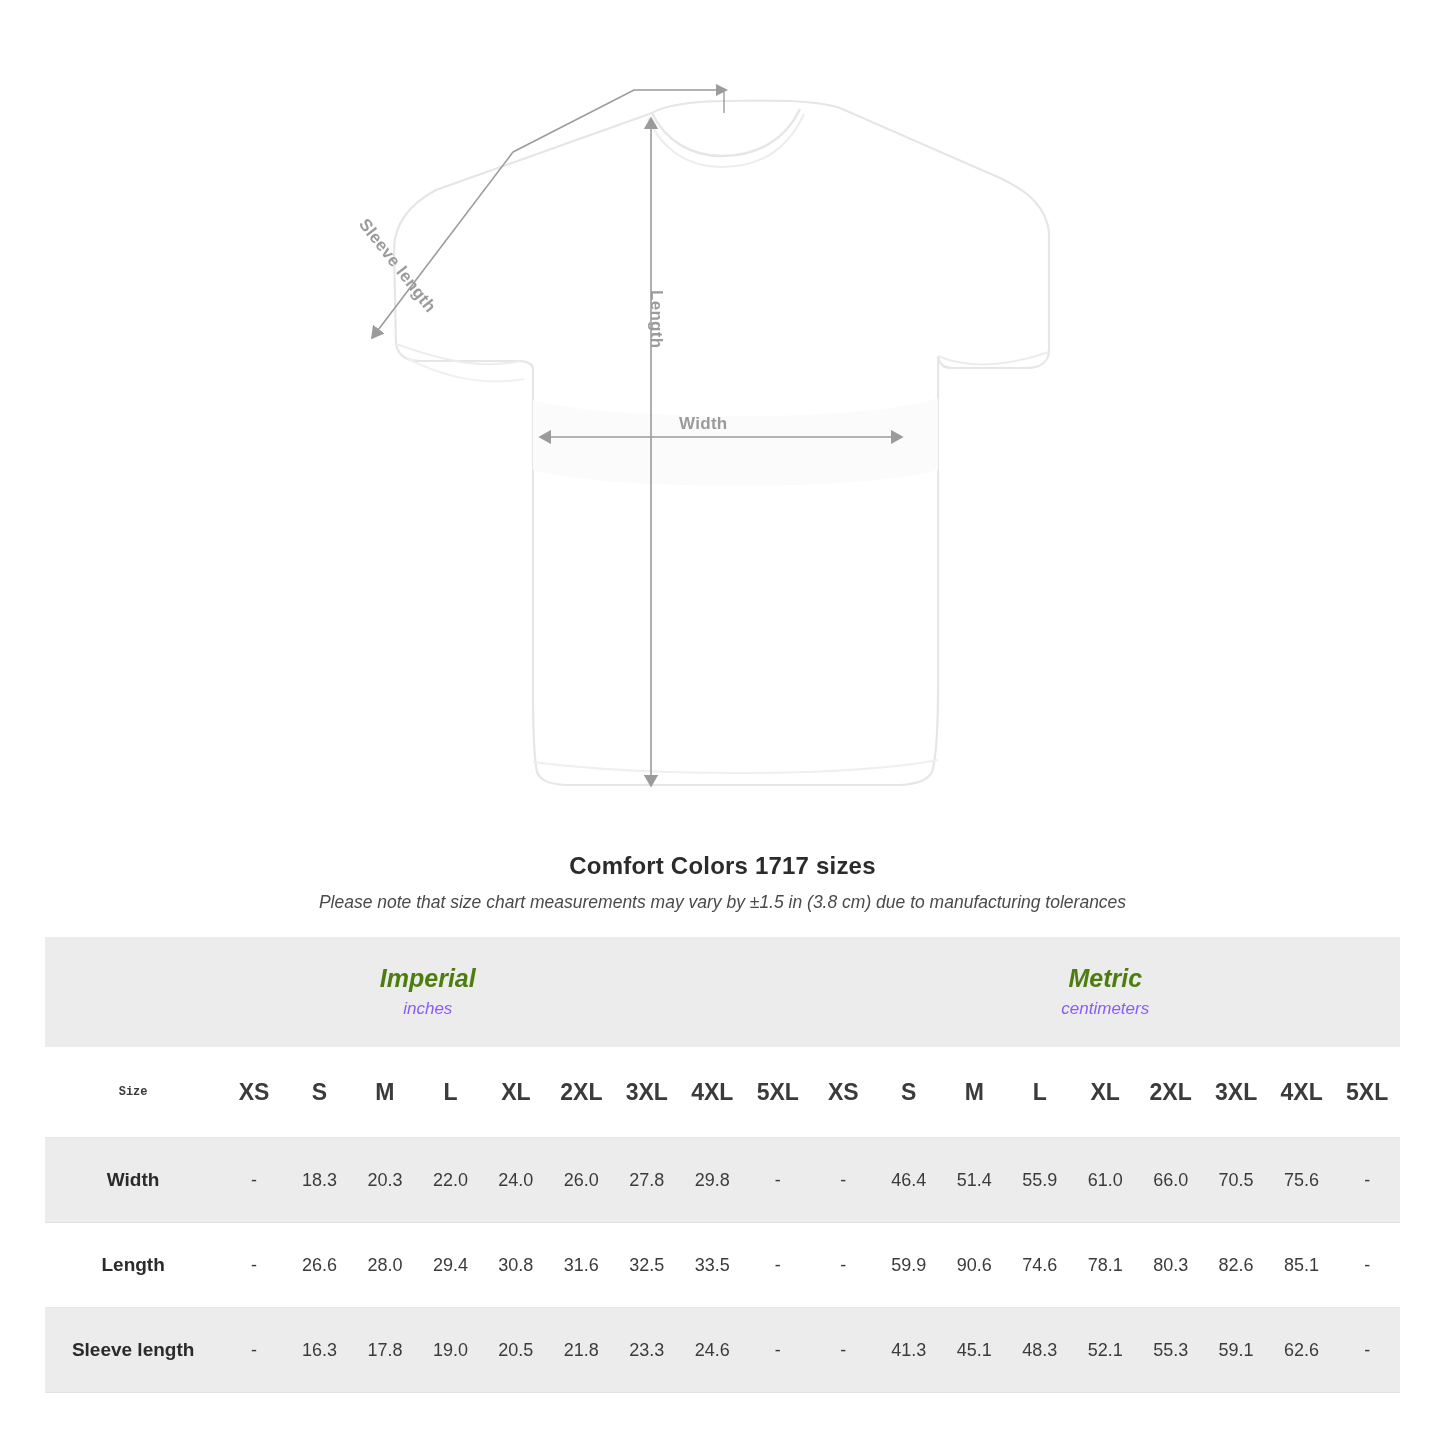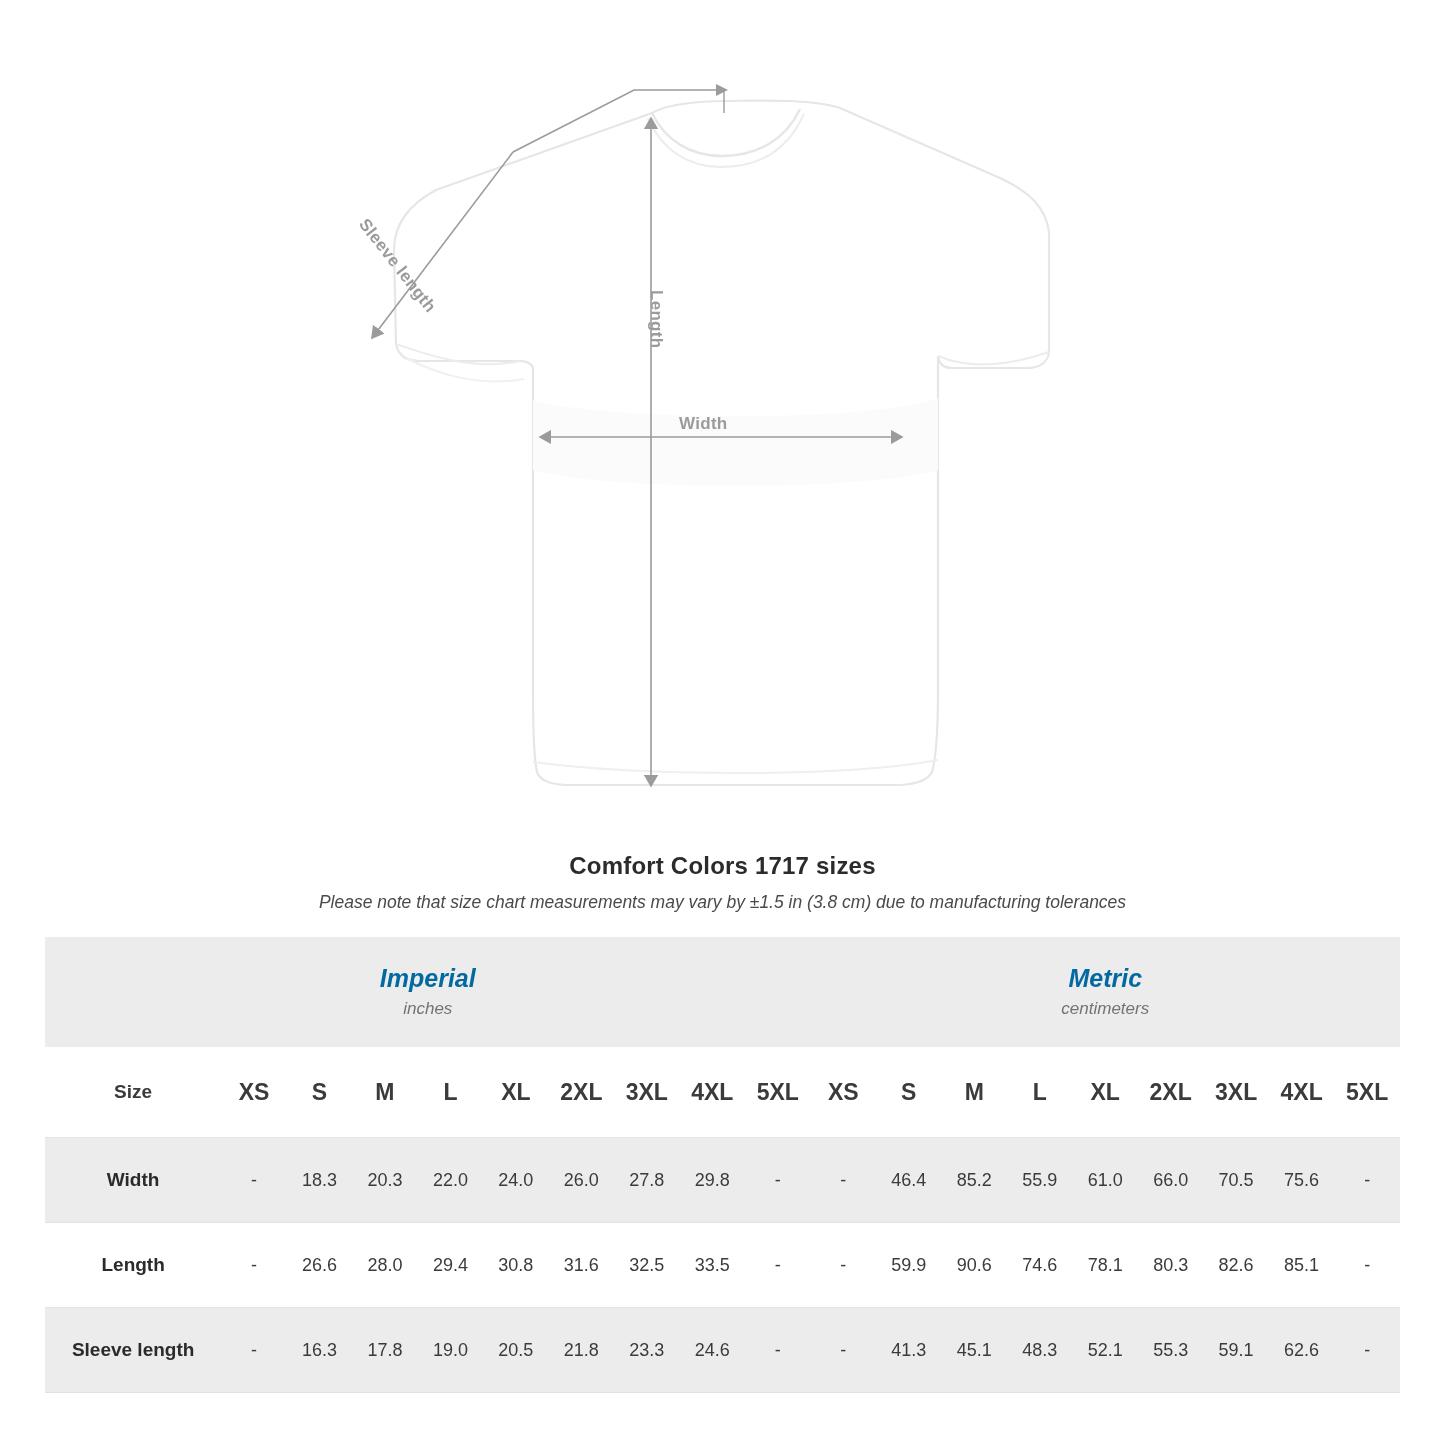--- a/index.html
+++ b/index.html
@@ -86,38 +86,38 @@
   }
   .unitbar td {
     background: #ececec;
     height: 110px;
     padding: 0;
   }
   .unit-name {
     font-size: 25px;
     font-style: italic;
     font-weight: bold;
-    color: #0369a1;
+    color: #4d7c0f;
     line-height: 1.1;
   }
   .unit-sub {
     font-size: 17px;
     font-style: italic;
-    color: #737373;
+    color: #8b5cf6;
     margin-top: 6px;
   }
   .hdr th {
     height: 88px;
     font-size: 23px;
     font-weight: bold;
     color: #3b3b3b;
     background: #ffffff;
     border-bottom: 1px solid #e6e6e6;
   }
-  .hdr th.rowhead { font-size: 19px; }
+  .hdr th.rowhead { font-size: 12px; font-family: Liberation Mono, monospace; }
   .row td {
     height: 82px;
     font-size: 18px;
     color: #3b3b3b;
     border-bottom: 1px solid #e6e6e6;
   }
   .row.shaded td { background: #ececec; border-bottom: 1px solid #e2e2e2;}
   .row td.rowhead {
     font-weight: bold;
     font-size: 19px;
@@ -266,21 +266,21 @@
           <td>18.3</td>
           <td>20.3</td>
           <td>22.0</td>
           <td>24.0</td>
           <td>26.0</td>
           <td>27.8</td>
           <td>29.8</td>
           <td>-</td>
           <td>-</td>
           <td>46.4</td>
-          <td>85.2</td>
+          <td>51.4</td>
           <td>55.9</td>
           <td>61.0</td>
           <td>66.0</td>
           <td>70.5</td>
           <td>75.6</td>
           <td>-</td>
         </tr>
 
         <tr class="row">
           <td class="rowhead">Length</td>

